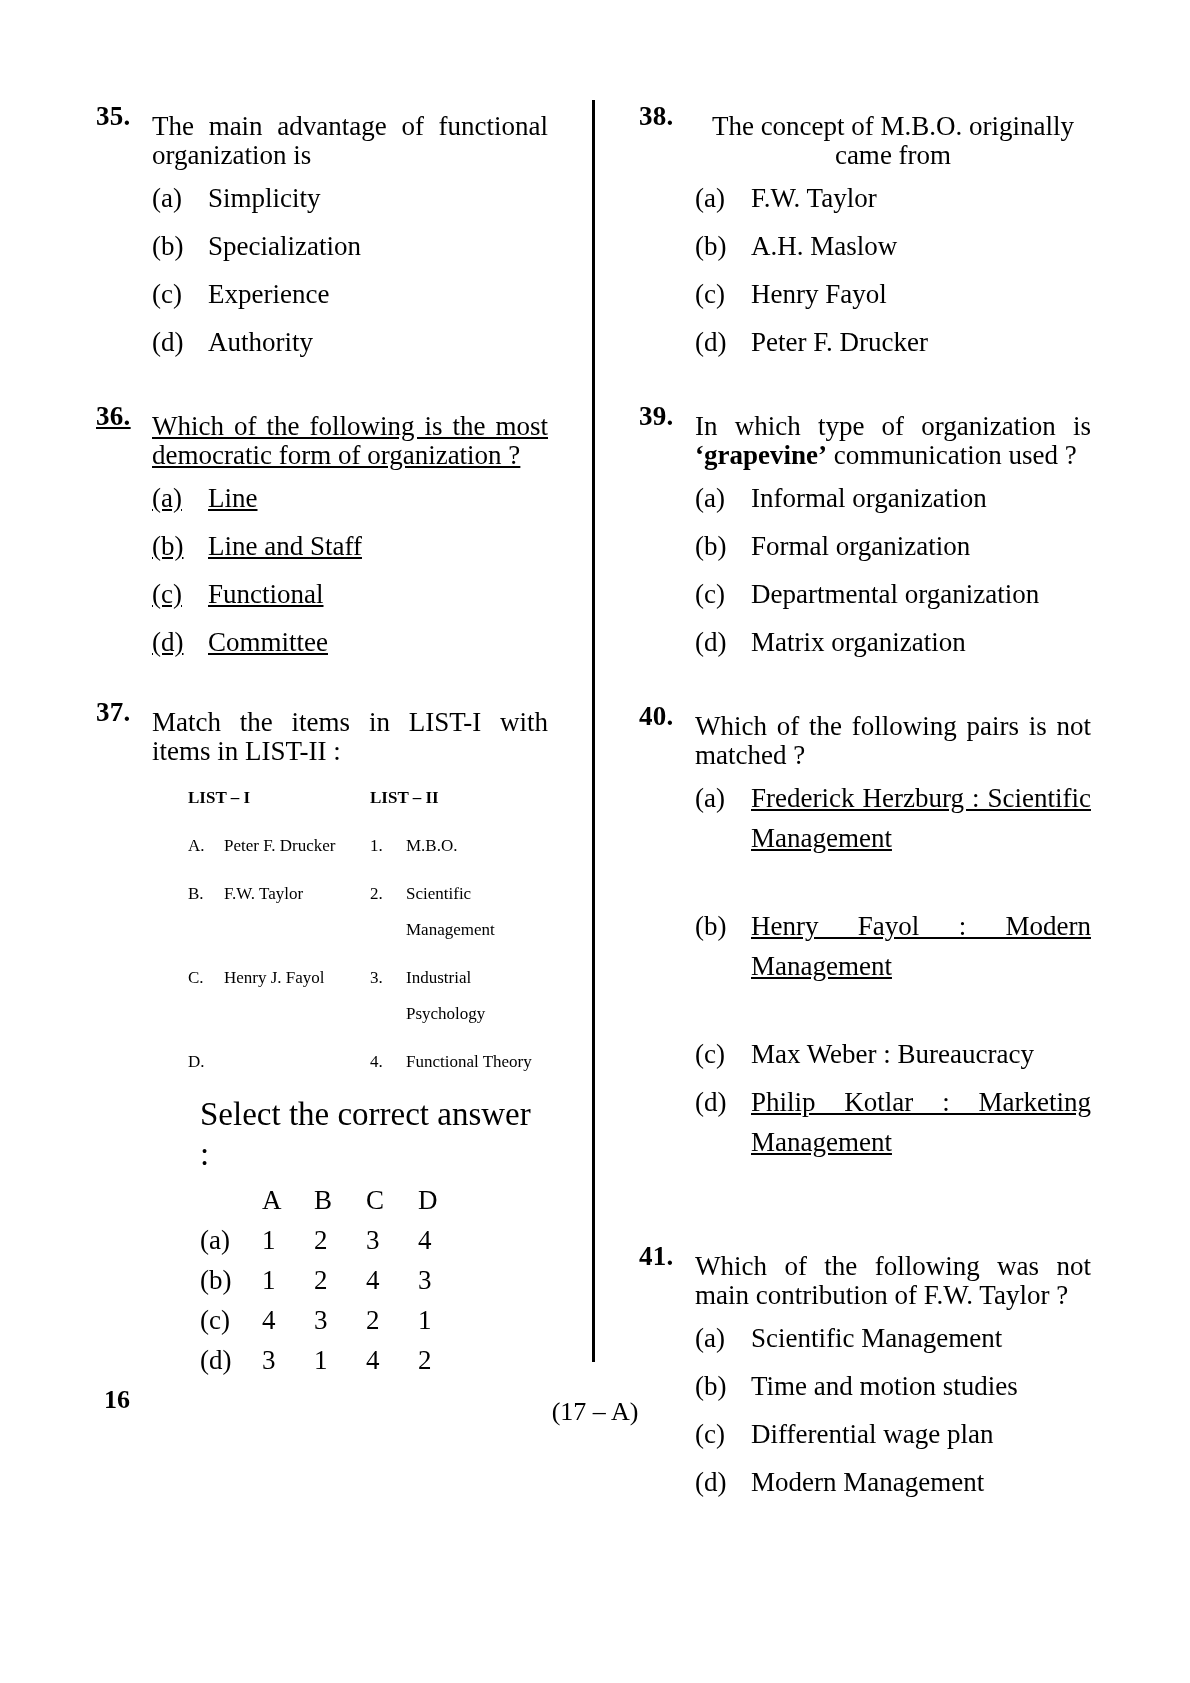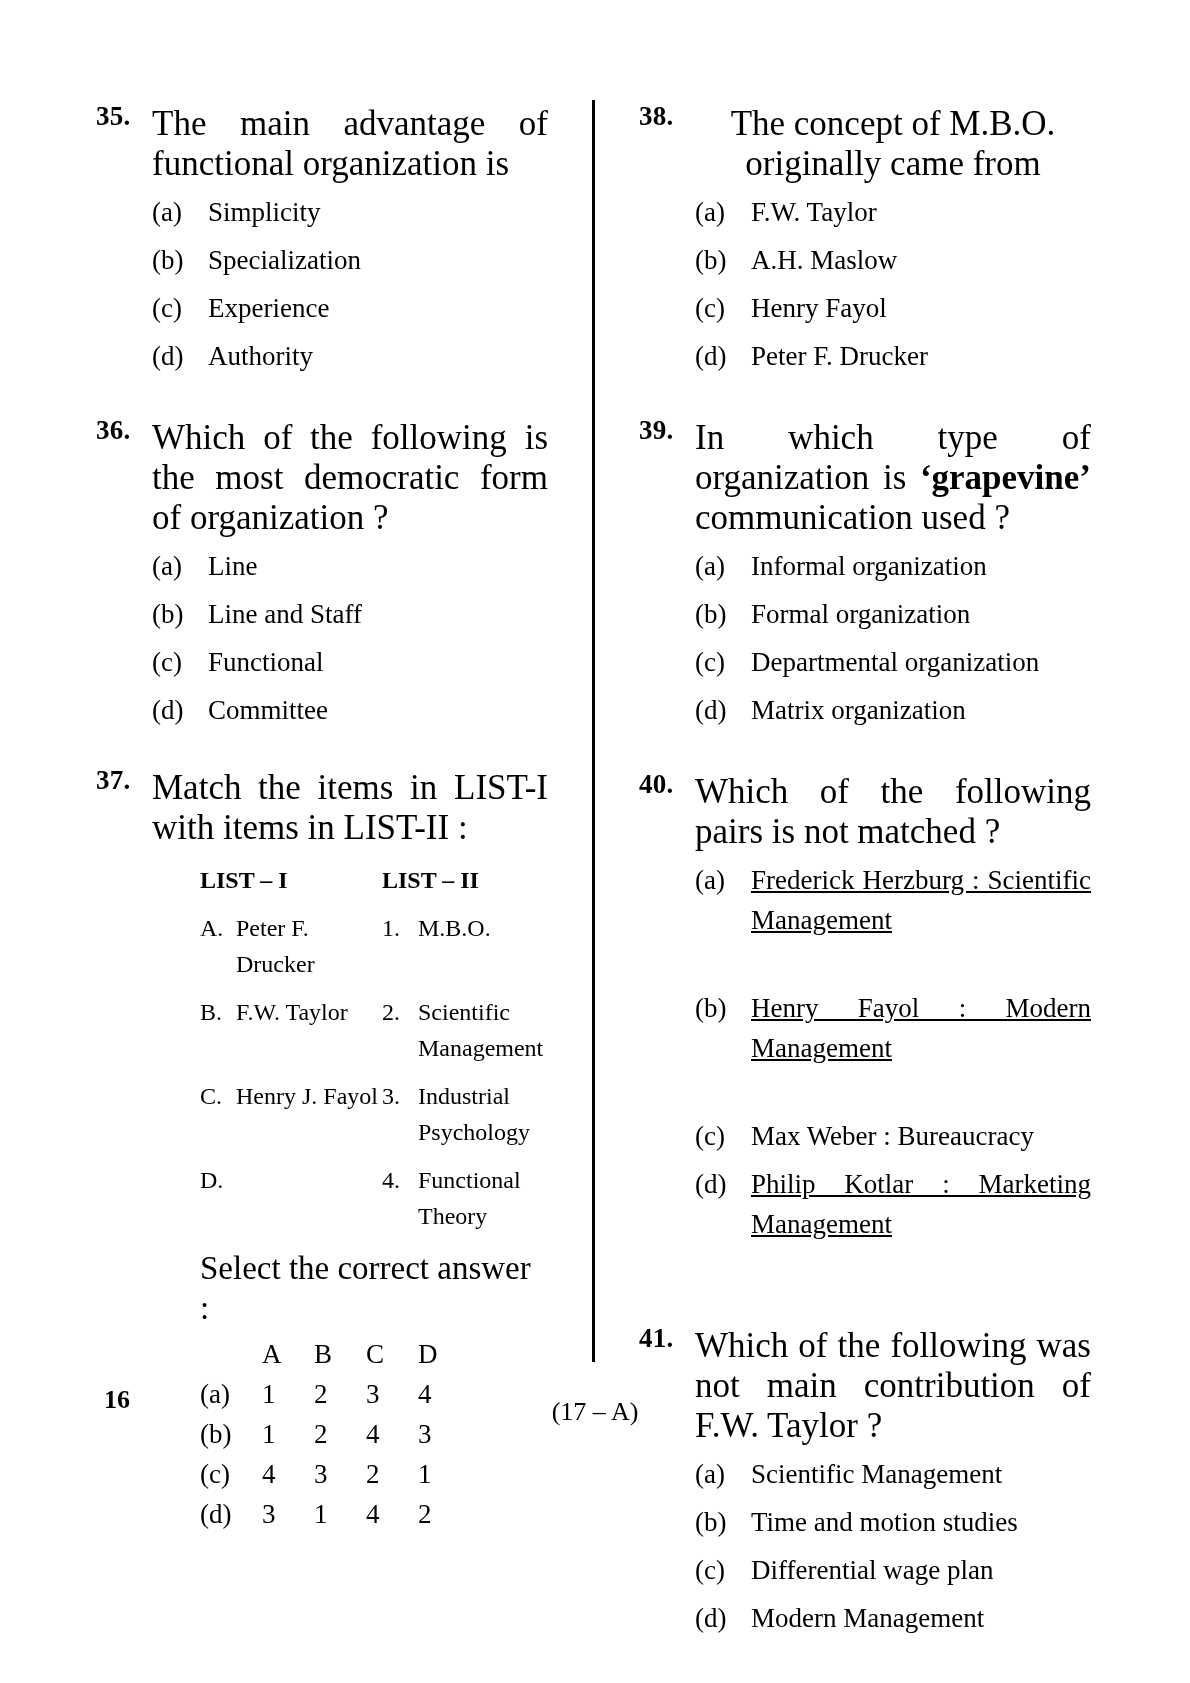--- a/index.html
+++ b/index.html
@@ -54,25 +54,25 @@
     font-weight: bold;
     font-size: 27px;
     line-height: 40px;
     text-align: left;
     letter-spacing: 0.3px;
   }
   .q-body {
     flex: 1 1 auto;
   }
   .q-text {
-    font-size: 35px;
-    line-height: 40px;
+    font-size: 27px;
+    line-height: 29px;
     text-align: justify;
     text-justify: inter-word;
-    margin: 8px 0 8px 0;
+    margin: 16px 0 8px 0;
     hyphens: none;
   }
   .q-text.nojust { text-align: center; }
   .q-text b { font-weight: bold; }
 
   .opts { margin: 0; padding: 0; }
   .opt {
     display: flex;
     flex-direction: row;
     align-items: flex-start;
@@ -94,22 +94,22 @@
   }
   .opt-val.just::after {
     content: "";
     display: inline-block;
     width: 100%;
   }
 
   
   .lists {
     margin-top: 14px;
-    margin-left: 48px;
-    font-size: 24px;
+    margin-left: 36px;
+    font-size: 17px;
     line-height: 36px;
   }
   .list-head {
     display: flex;
     flex-direction: row;
     font-weight: bold;
     margin-bottom: 12px;
   }
   .list-head .h1 { flex: 0 0 182px; }
   .list-head .h2 { flex: 1 1 auto; }
@@ -202,21 +202,21 @@
               <span class="opt-val">Experience</span>
             </div>
             <div class="opt">
               <span class="opt-key">(d)</span>
               <span class="opt-val">Authority</span>
             </div>
           </div>
         </div>
       </div>
 
-      <div class="q" style="margin-bottom:30px;">
+      <div class="q" style="margin-bottom:30px;text-decoration:underline;">
         <div class="q-num">36.</div>
         <div class="q-body">
           <p class="q-text">Which of the following is the most democratic form of organization ?</p>
           <div class="opts">
             <div class="opt">
               <span class="opt-key">(a)</span>
               <span class="opt-val">Line</span>
             </div>
             <div class="opt">
               <span class="opt-key">(b)</span>

